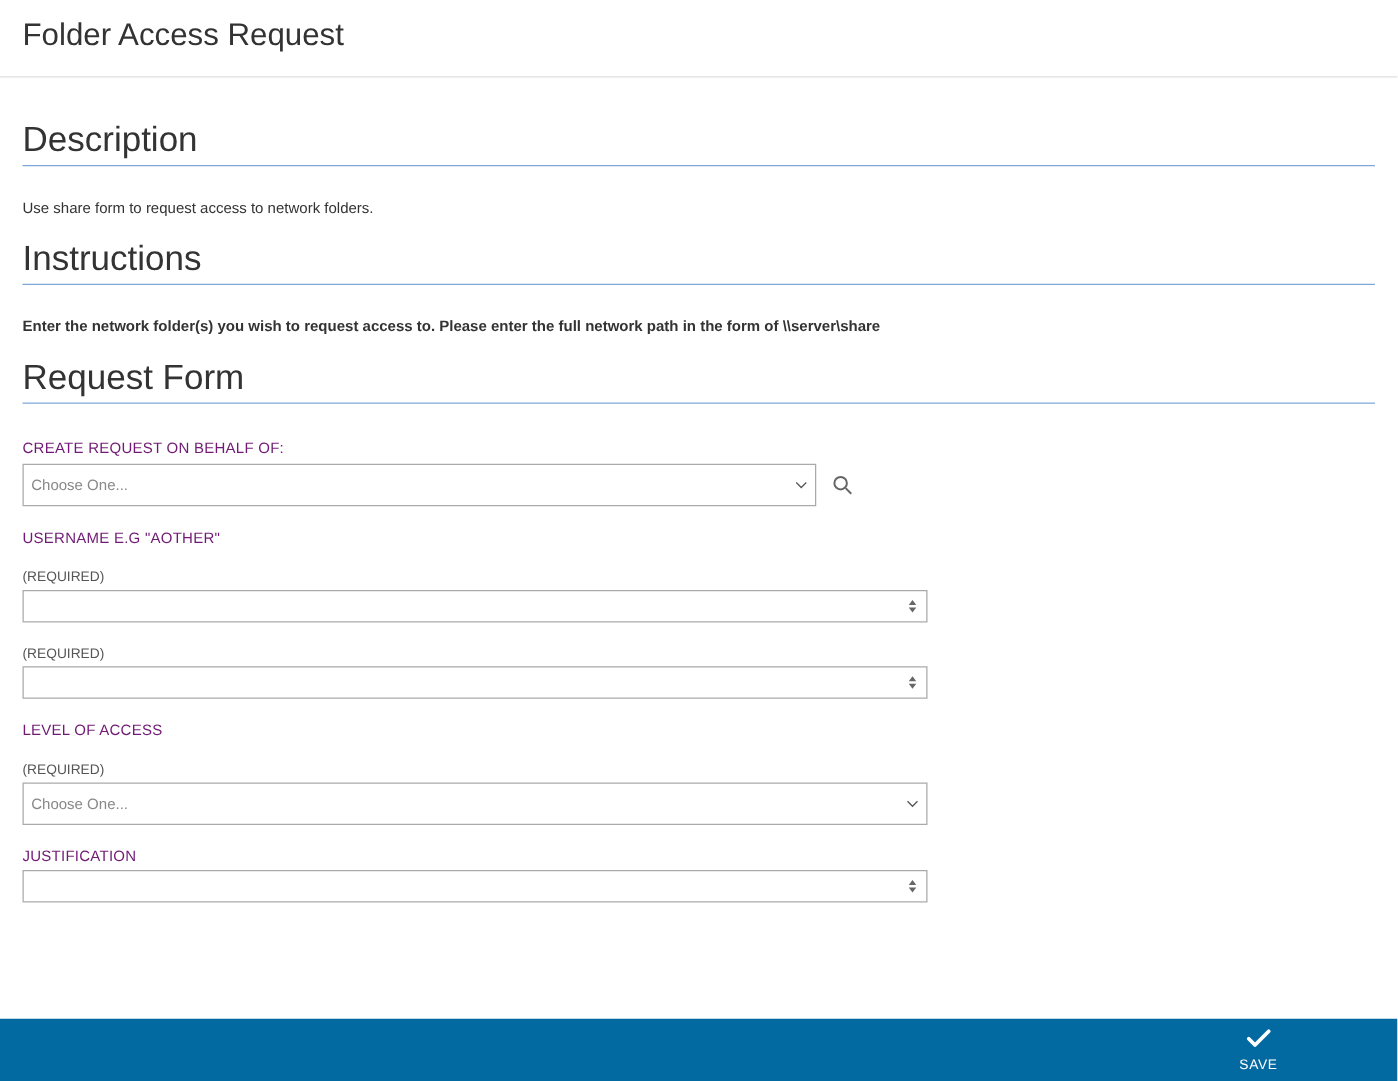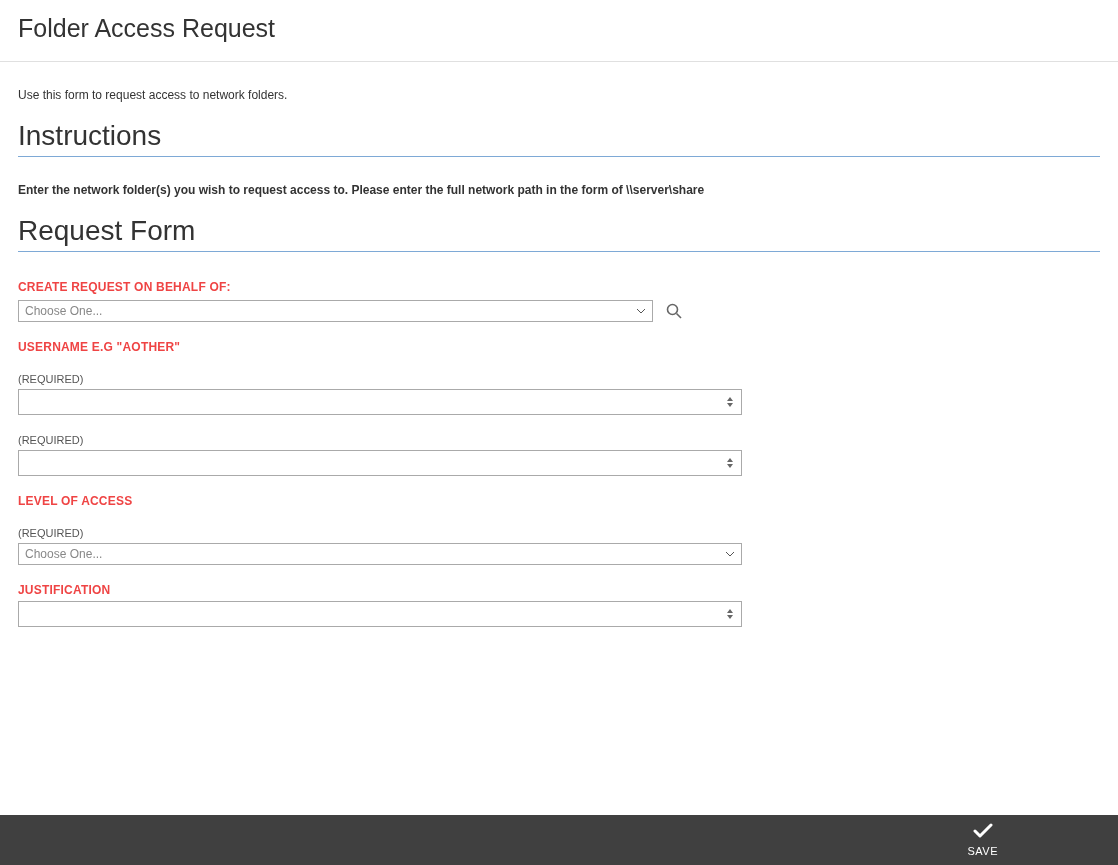--- a/index.html
+++ b/index.html
@@ -52,42 +52,42 @@
       font-weight: bold;
     }
     .form-area {
       padding-top: 28px;
     }
     .form-group {
       margin-bottom: 18px;
     }
     .form-label {
       font-size: 12px;
-      font-weight: 700;
-      color: #ef4444;
+      font-weight: 400;
+      color: #701a75;
       display: block;
       letter-spacing: 0.2px;
     }
     .required-note {
       font-size: 11px;
       color: #555;
       display: block;
       margin-top: 19px;
       margin-bottom: 4px;
     }
     .field-row {
       display: flex;
       align-items: center;
       gap: 12px;
       margin-top: 6px;
     }
     .select-wrap {
       position: relative;
       border: 1px solid #aaa;
-      height: 22px;
+      height: 34px;
       background: #fff;
       display: flex;
       align-items: center;
       padding: 0 22px 0 6px;
       font-size: 12px;
       color: #888;
       cursor: pointer;
     }
     .select-wrap .chev {
       position: absolute;
@@ -151,25 +151,25 @@
       flex-shrink: 0;
     }
     .w-635 { width: 635px; }
     .w-724 { width: 724px; }
     .footer-bar {
       position: absolute;
       bottom: 0;
       left: 0;
       right: 0;
       height: 50px;
-      background: #404040;
+      background: #0369a1;
       display: flex;
       align-items: center;
       justify-content: flex-end;
-      padding-right: 120px;
+      padding-right: 96px;
     }
     .save-btn {
       display: flex;
       flex-direction: column;
       align-items: center;
       gap: 4px;
       cursor: pointer;
       color: #fff;
       font-size: 11px;
       letter-spacing: 0.5px;
@@ -181,21 +181,22 @@
   </style>
 </head>
 <body>
 
 <div class="header">
   <div class="page-title">Folder Access Request</div>
 </div>
 
 <div class="content">
 
-  <p class="description-text">Use this form to request access to network folders.</p>
+  <h2 class="section-header">Description</h2>
+  <p class="description-text">Use share form to request access to network folders.</p>
 
   <h2 class="section-header instr">Instructions</h2>
   <p class="instructions-text">Enter the network folder(s) you wish to request access to. Please enter the full network path in the form of \\server\share</p>
 
   <h2 class="section-header reqform">Request Form</h2>
 
   <div class="form-area">
 
     <div class="form-group">
       <label class="form-label">CREATE REQUEST ON BEHALF OF:</label>

